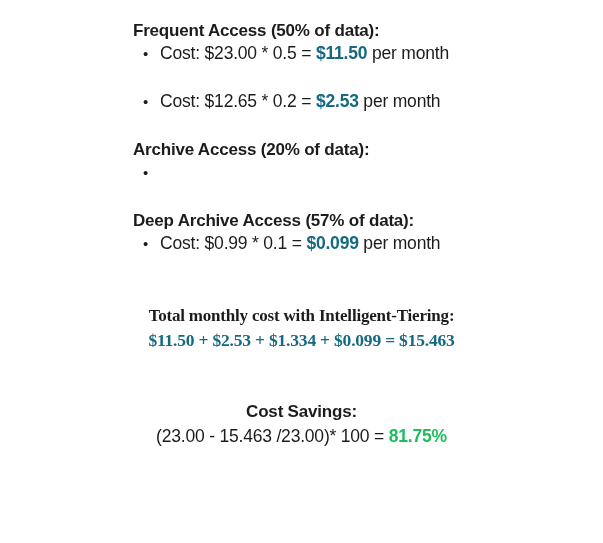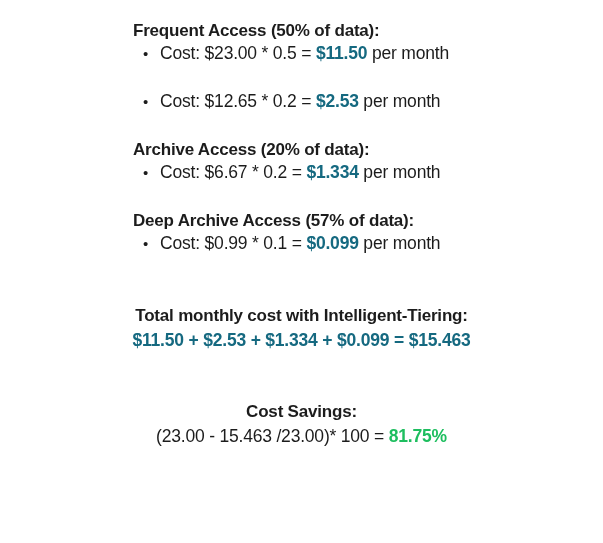--- a/index.html
+++ b/index.html
@@ -53,20 +53,21 @@
   .green {
     color: #1ebe5f;
     font-weight: 700;
   }
   .center-block {
     text-align: center;
     letter-spacing: -0.2px;
   }
   .total-block {
     margin-top: 48px;
+    font-family: Liberation Serif, serif;
   }
   .block-heading {
     font-size: 17px;
     font-weight: 700;
     line-height: 25px;
     white-space: nowrap;
   }
   .total-formula {
     font-size: 17.5px;
     font-weight: 700;
@@ -103,21 +104,20 @@
       <div class="tier-line">
         <span class="bullet-dot">•</span>
         <span><span>Cost: $12.65 * 0.2 = </span><span class="teal">$2.53</span><span> per month</span></span>
       </div>
     </div>
 
     <div class="tier">
       <div class="tier-heading">Archive Access (20% of data):</div>
       <div class="tier-line">
         <span class="bullet-dot">•</span>
-        <span><span>Cost: $6.67 * 0.2 = </span><span class="teal">$1.334</span><span> per month</span></span>
       </div>
     </div>
 
     <div class="tier">
       <div class="tier-heading">Deep Archive Access (57% of data):</div>
       <div class="tier-line">
         <span class="bullet-dot">•</span>
         <span><span>Cost: $0.99 * 0.1 = </span><span class="teal">$0.099</span><span> per month</span></span>
       </div>
     </div>

